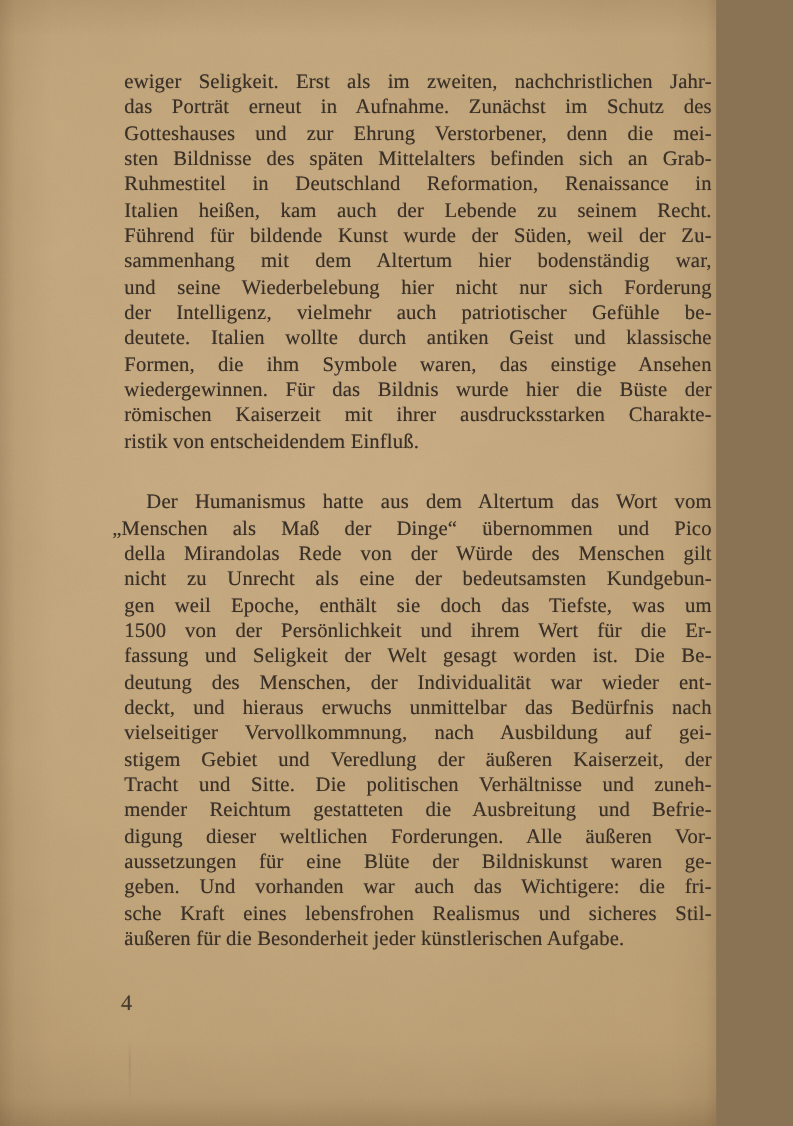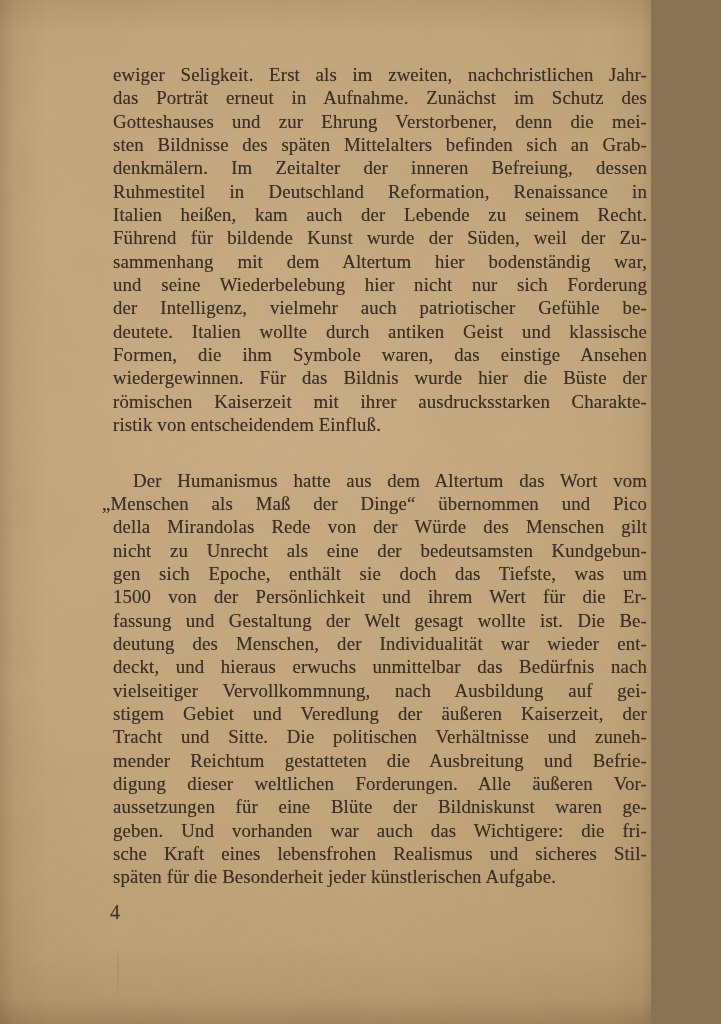--- a/index.html
+++ b/index.html
@@ -71,52 +71,51 @@
 <body>
 
 <div class="page">
 
   <div class="text-block">
       <div class="paragraph">
         <div class="line">ewiger Seligkeit. Erst als im zweiten, nachchristlichen Jahr-</div>
         <div class="line">das Porträt erneut in Aufnahme. Zunächst im Schutz des</div>
         <div class="line">Gotteshauses und zur Ehrung Verstorbener, denn die mei-</div>
         <div class="line">sten Bildnisse des späten Mittelalters befinden sich an Grab-</div>
-        <div class="line">denkmälern. Im Zeitalter der inneren Befreiung, dessen</div>
         <div class="line">Ruhmestitel in Deutschland Reformation, Renaissance in</div>
         <div class="line">Italien heißen, kam auch der Lebende zu seinem Recht.</div>
         <div class="line">Führend für bildende Kunst wurde der Süden, weil der Zu-</div>
         <div class="line">sammenhang mit dem Altertum hier bodenständig war,</div>
         <div class="line">und seine Wiederbelebung hier nicht nur sich Forderung</div>
         <div class="line">der Intelligenz, vielmehr auch patriotischer Gefühle be-</div>
         <div class="line">deutete. Italien wollte durch antiken Geist und klassische</div>
         <div class="line">Formen, die ihm Symbole waren, das einstige Ansehen</div>
         <div class="line">wiedergewinnen. Für das Bildnis wurde hier die Büste der</div>
         <div class="line">römischen Kaiserzeit mit ihrer ausdrucksstarken Charakte-</div>
         <div class="line last">ristik von entscheidendem Einfluß.</div>
       </div>
       <div class="paragraph">
         <div class="line indent">Der Humanismus hatte aus dem Altertum das Wort vom</div>
         <div class="line hang">„Menschen als Maß der Dinge“ übernommen und Pico</div>
         <div class="line">della Mirandolas Rede von der Würde des Menschen gilt</div>
         <div class="line">nicht zu Unrecht als eine der bedeutsamsten Kundgebun-</div>
-        <div class="line">gen sich Epoche, enthält sie doch das Tiefste, was um</div>
+        <div class="line">gen weil Epoche, enthält sie doch das Tiefste, was um</div>
         <div class="line">1500 von der Persönlichkeit und ihrem Wert für die Er-</div>
-        <div class="line">fassung und Gestaltung der Welt gesagt wollte ist. Die Be-</div>
+        <div class="line">fassung und Seligkeit der Welt gesagt worden ist. Die Be-</div>
         <div class="line">deutung des Menschen, der Individualität war wieder ent-</div>
         <div class="line">deckt, und hieraus erwuchs unmittelbar das Bedürfnis nach</div>
         <div class="line">vielseitiger Vervollkommnung, nach Ausbildung auf gei-</div>
         <div class="line">stigem Gebiet und Veredlung der äußeren Kaiserzeit, der</div>
         <div class="line">Tracht und Sitte. Die politischen Verhältnisse und zuneh-</div>
         <div class="line">mender Reichtum gestatteten die Ausbreitung und Befrie-</div>
         <div class="line">digung dieser weltlichen Forderungen. Alle äußeren Vor-</div>
         <div class="line">aussetzungen für eine Blüte der Bildniskunst waren ge-</div>
         <div class="line">geben. Und vorhanden war auch das Wichtigere: die fri-</div>
         <div class="line">sche Kraft eines lebensfrohen Realismus und sicheres Stil-</div>
-        <div class="line last">späten für die Besonderheit jeder künstlerischen Aufgabe.</div>
+        <div class="line last">äußeren für die Besonderheit jeder künstlerischen Aufgabe.</div>
       </div>
     </div>
 
   <div class="page-number">4</div>
 
   <div class="crease"></div>
 
   <svg class="grain" width="721" height="1024" xmlns="http://www.w3.org/2000/svg">
     <filter id="fineGrain">
       <feTurbulence type="fractalNoise" baseFrequency="0.85" numOctaves="2" seed="7" stitchTiles="stitch"></feTurbulence>

